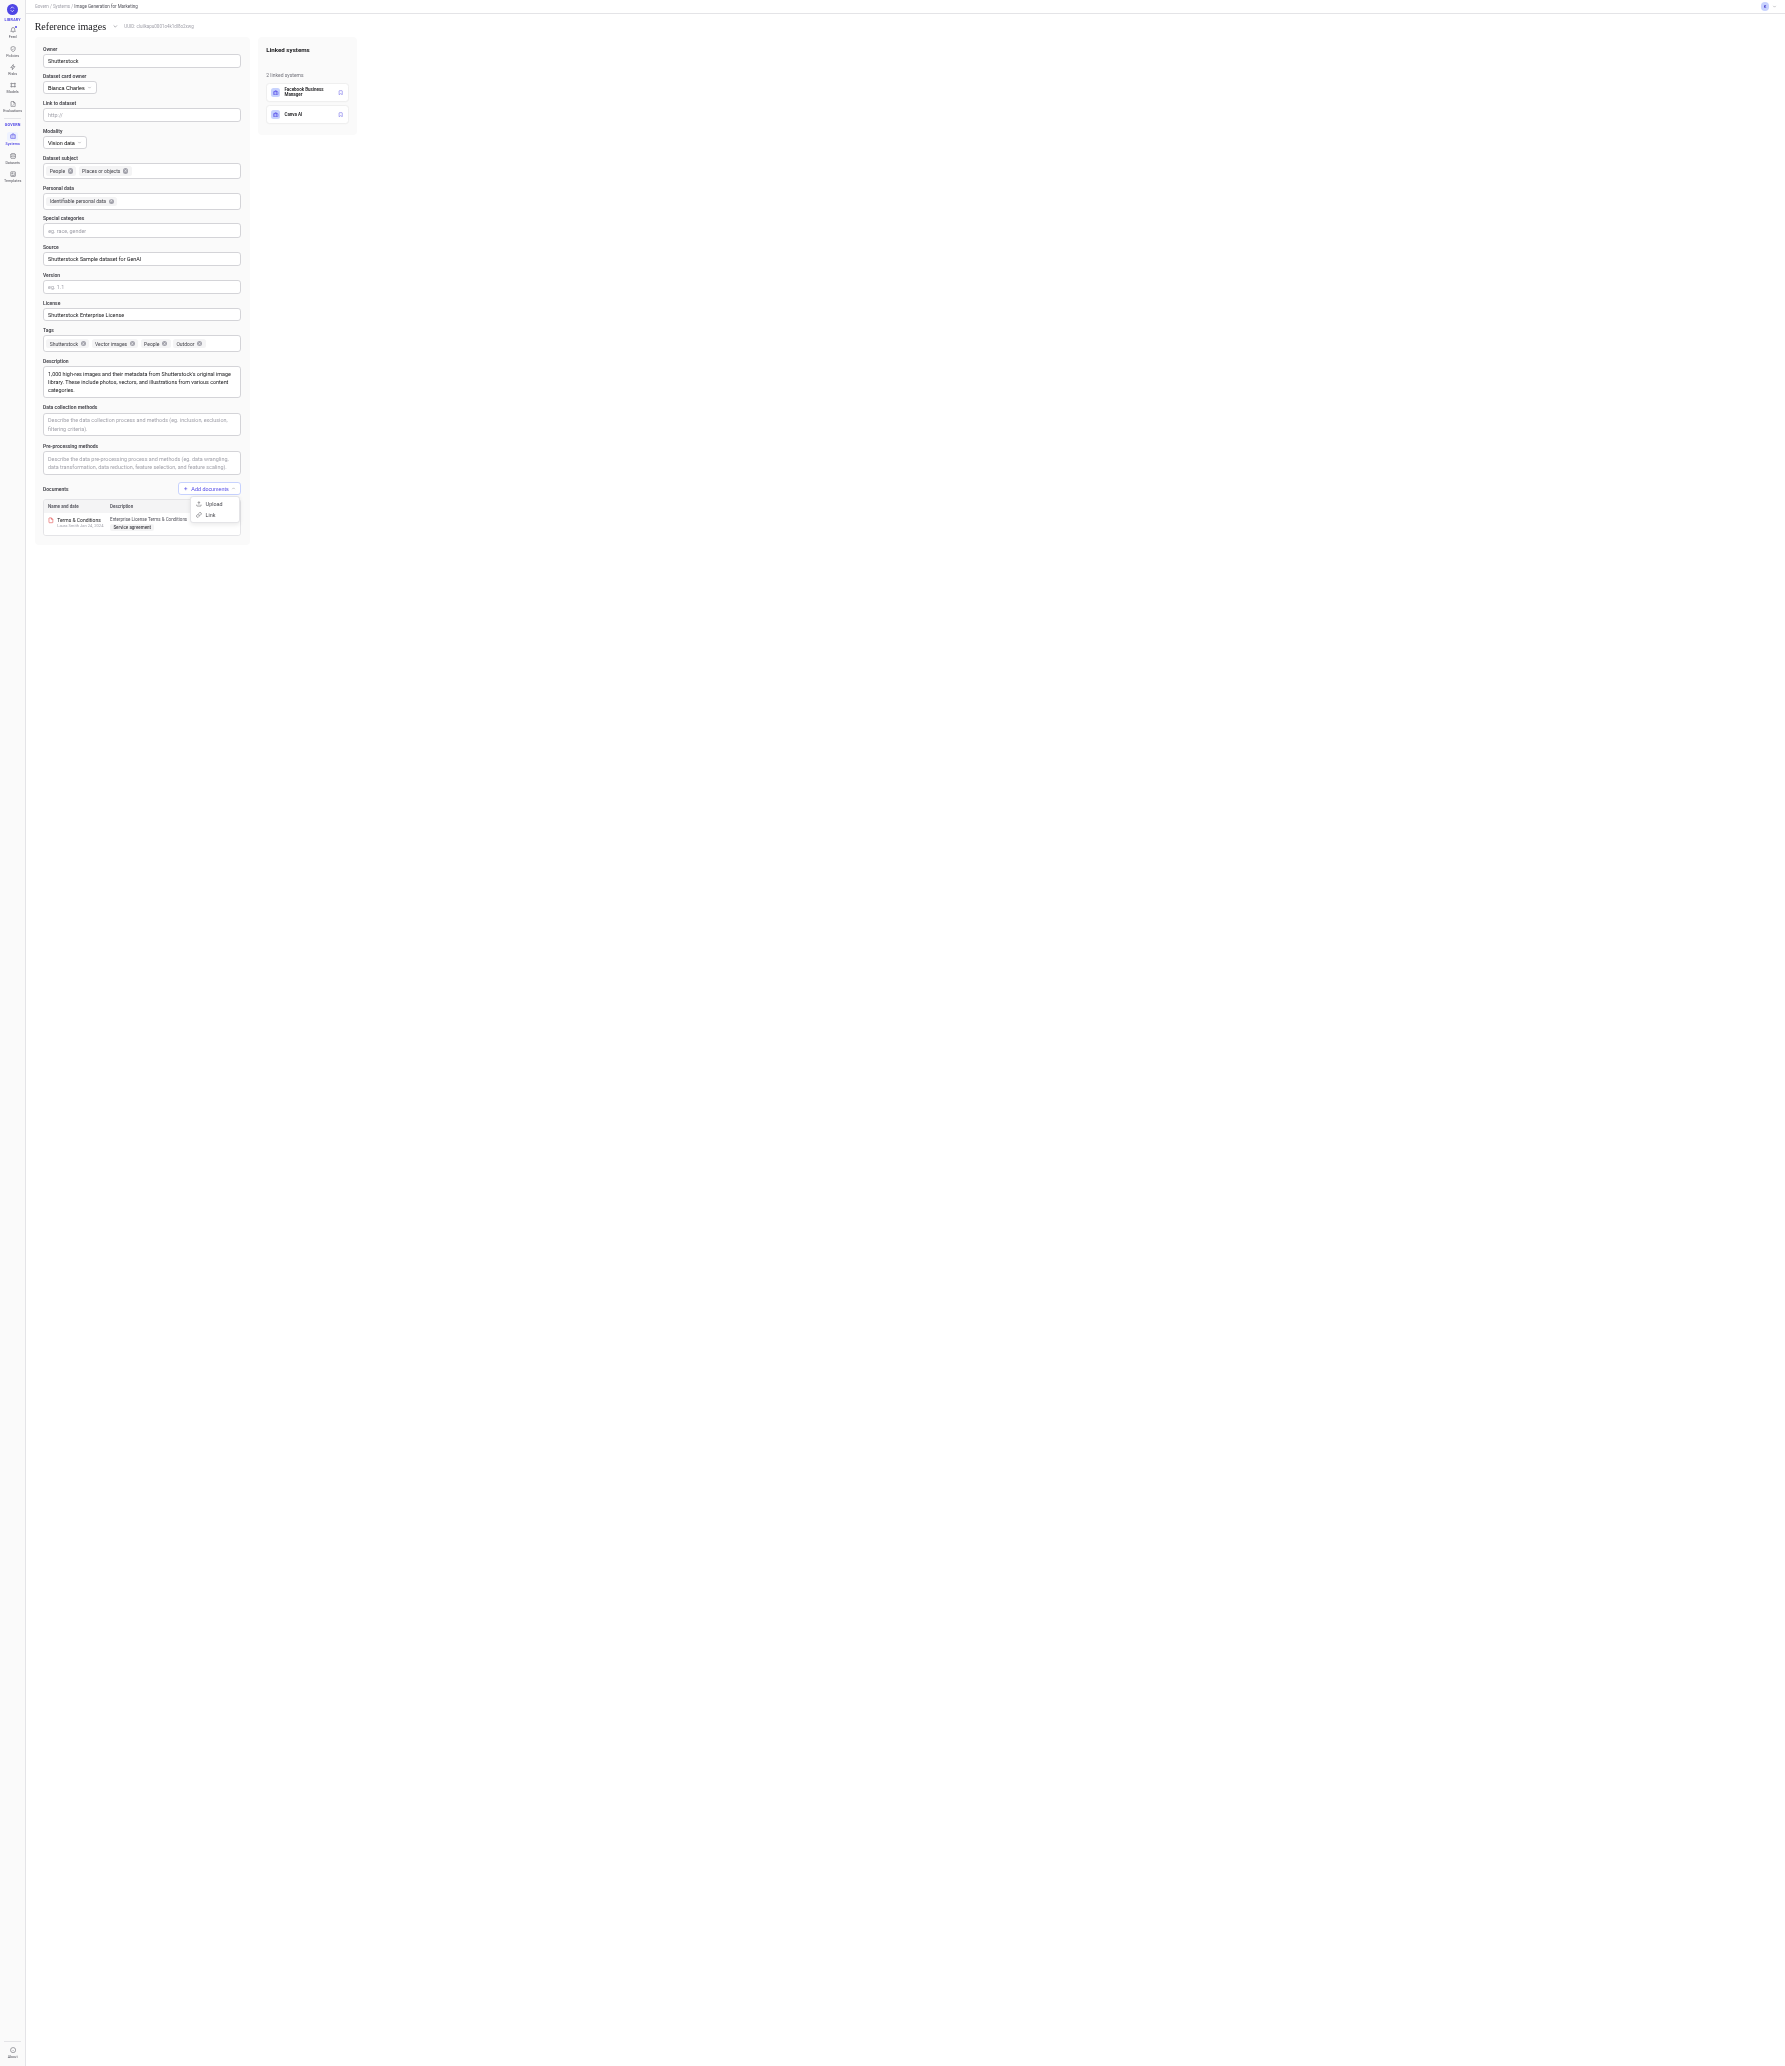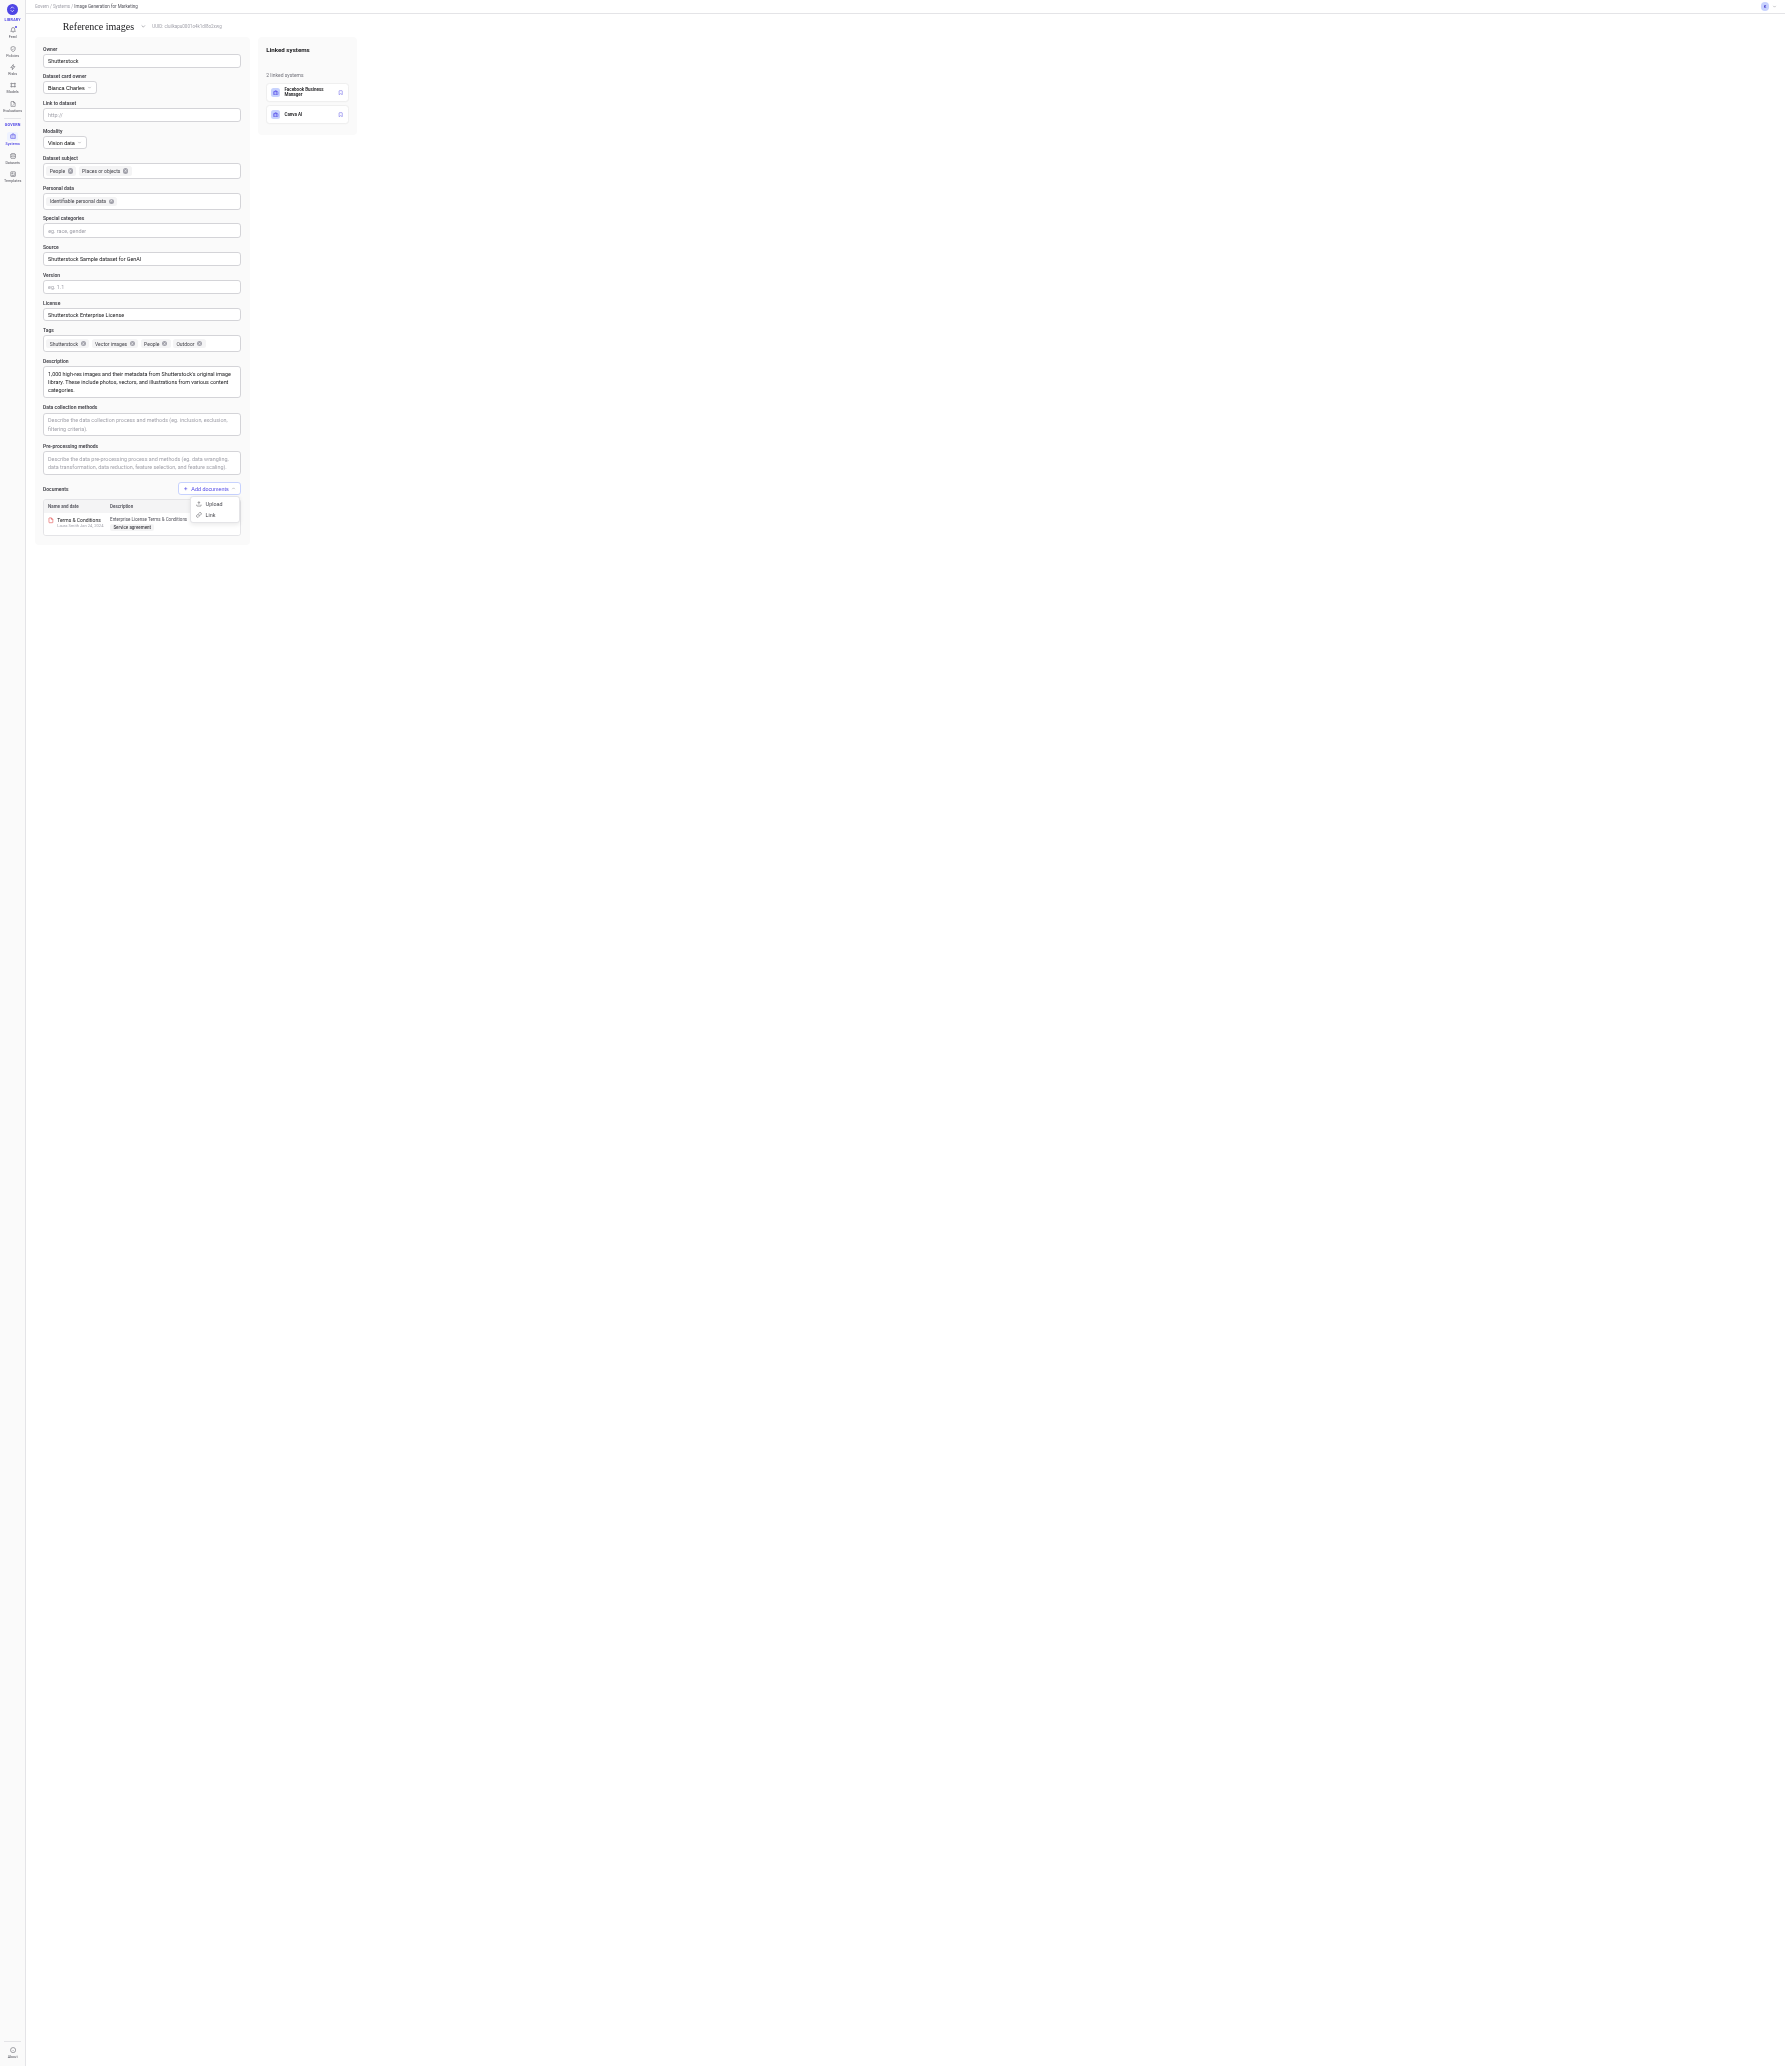--- a/index.html
+++ b/index.html
@@ -23,21 +23,21 @@
     
     
     .main { flex: 1; display: flex; flex-direction: column; }
     .topbar { height: 14px; border-bottom: 0.4px solid #e4e4e7; display: flex; align-items: center; padding: 0 8.3px; justify-content: space-between; }
     .breadcrumb { font-size: 4.5px; color: #a1a1aa; }
     .breadcrumb .cur { color: #52525b; }
     .user-menu { display: flex; align-items: center; gap: 2.5px; }
     .avatar { width: 8.3px; height: 8.3px; border-radius: 50%; background: #c7d2fe; color: #4338ca; font-size: 4.1px; font-weight: 600; display: flex; align-items: center; justify-content: center; }
     
     .page-header { padding: 6.6px 8.3px 3.3px; display: flex; align-items: center; gap: 5.8px; }
-    .page-title { font-family: ui-serif, Georgia, serif; font-size: 10px; font-weight: 500; margin-left: 28px; }
+    .page-title { font-family: ui-serif, Georgia, serif; font-size: 10px; font-weight: 500; }
     .uuid { font-size: 4.5px; color: #a1a1aa; }
     
     .content { display: flex; gap: 8.3px; padding: 2.5px 8.3px 10px; }
     .panel { background: #fafafa; border-radius: 4.1px; padding: 8.3px; }
     .panel.main-panel { flex: 0 0 215px; }
     .panel.side-panel { flex: 0 0 99px; height: fit-content; }
     
     .field { margin-bottom: 5.8px; }
     .field-label { font-size: 5px; font-weight: 600; color: #3f3f46; margin-bottom: 2.1px; display: block; }
     .input, .textarea { width: 100%; padding: 2.9px 4.1px; border: 0.4px solid #d4d4d8; border-radius: 2.9px; background: #fff; font-size: 5.4px; color: #18181b; font-family: inherit; }

